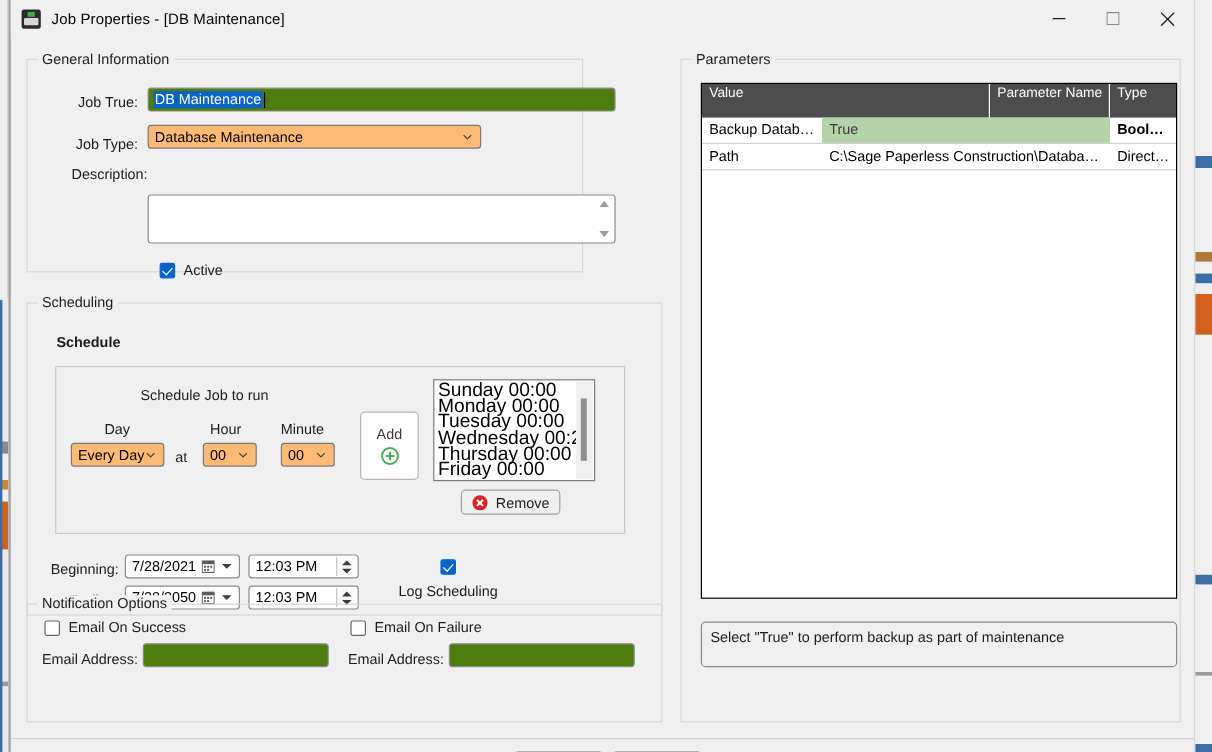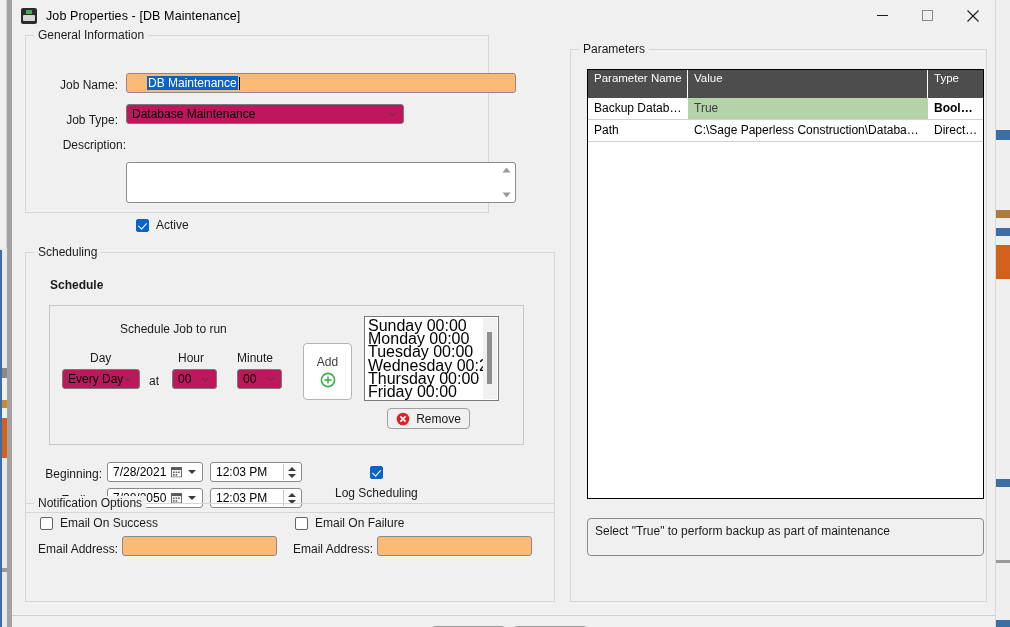--- a/index.html
+++ b/index.html
@@ -17,21 +17,21 @@
   
   .bg-strip { position: absolute; top: 0; width: 7px; height: 627px; background: #efefef; }
   .bg-strip.left { left: 0; }
   .bg-strip.right { right: 0; width: 14px; }
   .bg-seg { position: absolute; left: 0; width: 100%; }
 
   
   .window {
     position: absolute; left: 7px; top: 0; width: 989px; height: 627px;
     background: #f0f0f0;
-    border-left: 5px solid #a3a3a3;
+    border-left: 2px solid #a3a3a3;
     border-right: 1px solid #d8d8d8;
   }
 
   
   .titlebar {
     height: 31px; display: flex; align-items: center;
     background: #f0f0f0; position: relative;
   }
   .app-icon {
     width: 16px; height: 16px; margin-left: 9px; margin-right: 9px;
@@ -61,29 +61,29 @@
   .gb-title {
     position: absolute; top: -8px; left: 8px; background: #f0f0f0;
     padding: 0 4px; font-size: 12px; color: #1b1b1b;
   }
 
   .lbl { position: absolute; font-size: 12px; color: #1b1b1b; white-space: nowrap; }
   .lbl.right { text-align: right; }
 
   
   .tb {
-    position: absolute; background: #fdba74; border: 1px solid #8a8a8a; border-radius: 3px;
+    position: absolute; background: #4d7c0f; border: 1px solid #8a8a8a; border-radius: 3px;
     font-family: "Liberation Sans", sans-serif; font-size: 12px; color: #000;
-    padding: 0 20px; display: flex; align-items: center; overflow: hidden;
+    padding: 0 4px; display: flex; align-items: center; overflow: hidden;
   }
   .sel-text { background: #0a64c8; color: #fff; padding: 0 1px; }
   .caret { display:inline-block; width:1px; height:13px; background:#000; margin-left:1px; }
 
   .combo {
-    position: absolute; background: #be185d; border: 1px solid #7a7a7a; border-radius: 3px;
+    position: absolute; background: #fdba74; border: 1px solid #7a7a7a; border-radius: 3px;
     font-size: 12px; color: #000; display: flex; align-items: center;
     padding-left: 5px; padding-right: 18px; overflow: hidden; white-space: nowrap;
   }
   .combo .chev {
     position: absolute; right: 6px; top: 50%; transform: translateY(-50%);
     width: 9px; height: 9px;
   }
 
   .textarea {
     position: absolute; background: #fff; border: 1px solid #8a8a8a; border-radius: 3px;
@@ -234,25 +234,25 @@
         <svg width="12" height="12" viewBox="0 0 12 12">
             <line x1="0.5" y1="0.5" x2="11.5" y2="11.5" stroke="#1b1b1b" stroke-width="1.1"></line>
             <line x1="11.5" y1="0.5" x2="0.5" y2="11.5" stroke="#1b1b1b" stroke-width="1.1"></line>
           </svg>
       </div>
     </div>
   </div>
 
   <div class="client">
 
-    <div class="groupbox" style="left:13px; top:4px; width:464px; height:178px;">
+    <div class="groupbox" style="left:13px; top:18px; width:464px; height:178px;">
       <div class="gb-title">General Information</div>
     </div>
 
-    <div class="lbl right" style="left:20px; top:47px; width:86px;">Job Name:</div>
+    <div class="lbl right" style="left:20px; top:47px; width:86px;">Job True:</div>
     <div class="tb" style="left:114px; top:42px; width:390px; height:20px;">
       <span class="sel-text">DB Maintenance</span>
         <span class="caret"></span>
     </div>
 
     <div class="lbl right" style="left:20px; top:82px; width:86px;">Job Type:</div>
     <div class="combo" style="left:114px; top:73px; width:278px; height:20px;">
       <span>Database Maintenance</span>
       <svg class="chev" viewBox="0 0 10 10">
           <path d="M1.5 3.5 L5 7 L8.5 3.5" fill="none" stroke="#3c3c3c" stroke-width="1.1"></path>
@@ -410,22 +410,22 @@
     </div>
     <div class="lbl right" style="left:275px; top:511px; width:86px;">Email Address:</div>
     <div class="tb" style="left:365px; top:505px; width:155px; height:20px;"></div>
 
     <div class="groupbox" style="left:558px; top:18px; width:417px; height:553px;">
       <div class="gb-title">Parameters</div>
     </div>
 
     <div class="grid" style="left:575px; top:38px; width:397px; height:430px;">
       <div class="grid-head">
+        <div class="gh" style="width:240px;">Value</div>
         <div class="gh" style="width:100px;">Parameter Name</div>
-        <div class="gh" style="width:240px;">Value</div>
         <div class="gh" style="width:55px;">Type</div>
       </div>
       <div class="grid-row">
         <div class="gc" style="width:100px;">Backup Database</div>
         <div class="gc green" style="width:240px;">True</div>
         <div class="gc" style="width:55px;font-weight:bold;">Boolean</div>
       </div>
       <div class="grid-row">
         <div class="gc" style="width:100px;">Path</div>
         <div class="gc" style="width:240px;">C:\Sage Paperless Construction\Database\Sql...</div>

